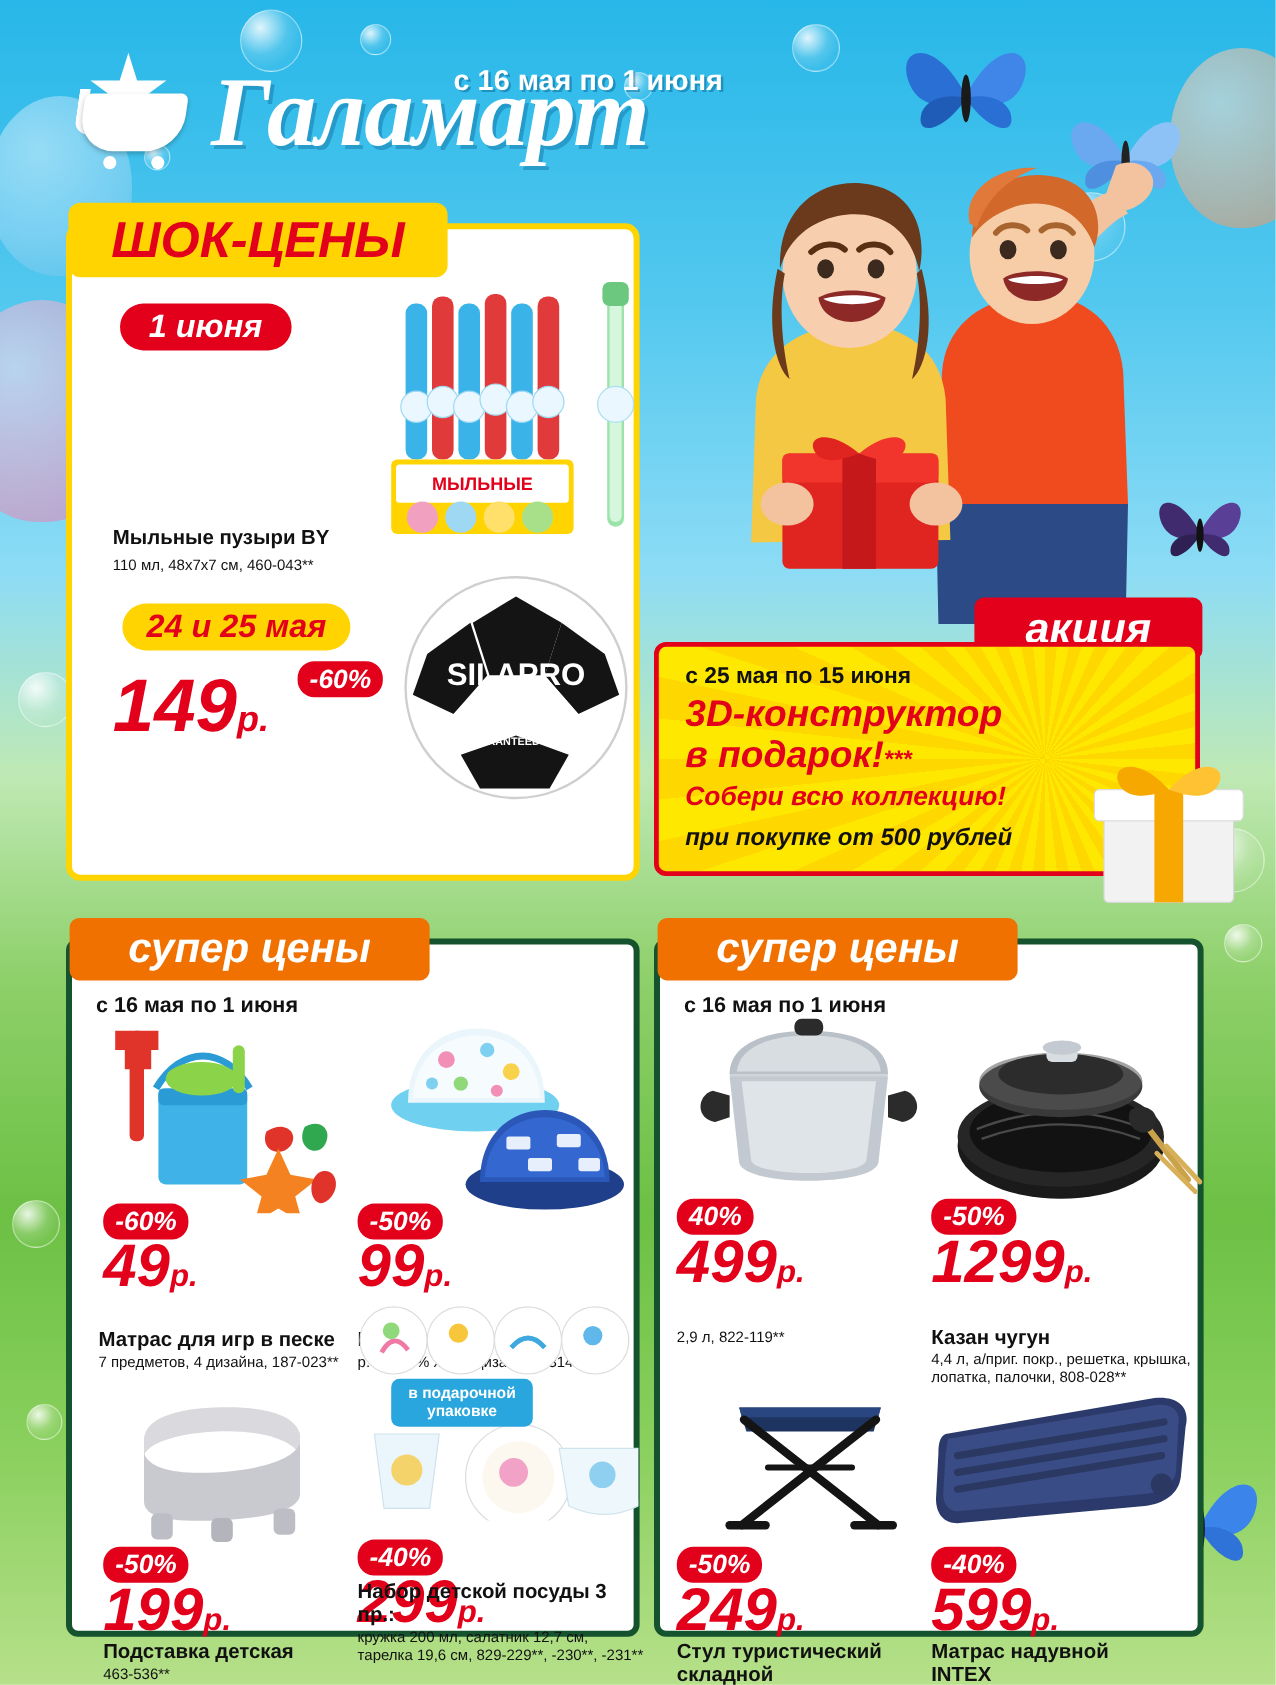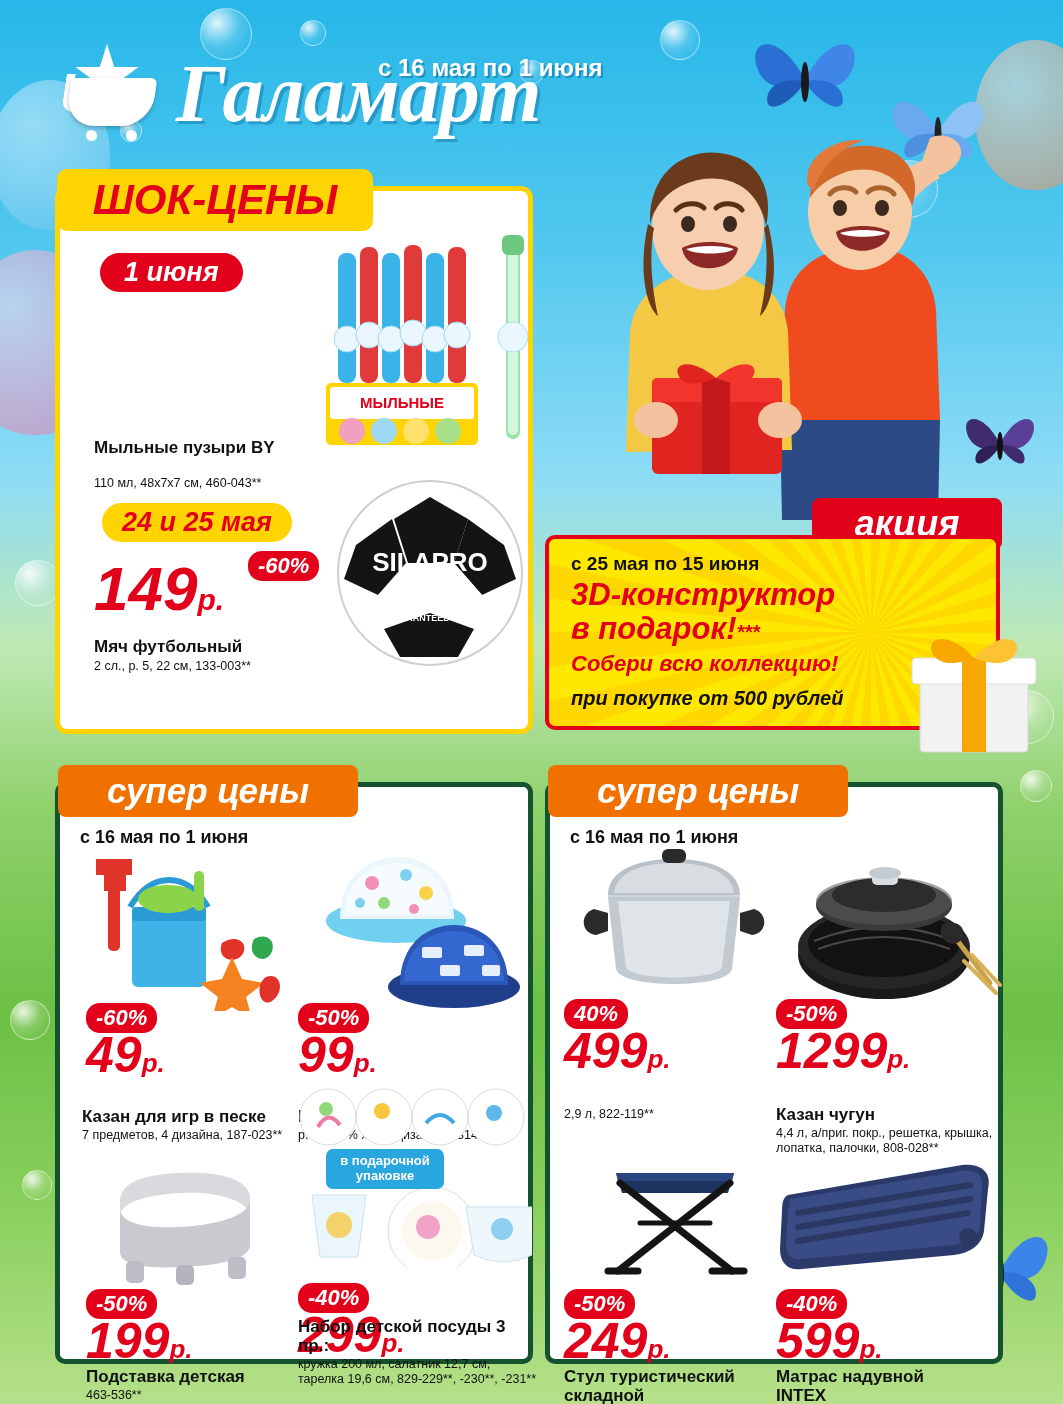--- a/index.html
+++ b/index.html
@@ -254,21 +254,21 @@
   <div class="shock-title">
     <span>ШОК-ЦЕНЫ</span>
   </div>
 
   <div style="position:absolute;left:0;top:52px;width:470px;height:250px;">
     <div style="position:absolute;left:40px;top:10px;">
       <div class="date-badge-red">1 июня</div>
     </div>
     <div style="position:absolute;left:34px;top:195px;width:230px;">
       <div class="prod-name">Мыльные пузыри BY</div>
-      <div class="prod-desc" style="margin-top:19px;">110 мл, 48х7х7 см, 460-043**</div>
+      <div class="prod-desc" style="margin-top:7px;">110 мл, 48х7х7 см, 460-043**</div>
     </div>
 
     <svg class="art" style="left:240px;top:-8px;" width="250" height="240" viewBox="0 0 250 240">
       <g>
         <rect x="38" y="18" width="18" height="130" rx="8" fill="#39b3e8"></rect>
         <rect x="60" y="12" width="18" height="136" rx="8" fill="#e03a3a"></rect>
         <rect x="82" y="18" width="18" height="130" rx="8" fill="#39b3e8"></rect>
         <rect x="104" y="10" width="18" height="138" rx="8" fill="#e03a3a"></rect>
         <rect x="126" y="18" width="18" height="130" rx="8" fill="#39b3e8"></rect>
         <rect x="148" y="12" width="18" height="136" rx="8" fill="#e03a3a"></rect>
@@ -295,24 +295,20 @@
   </div>
 
   <div style="position:absolute;left:0;top:298px;width:470px;height:230px;padding-left:44px;">
     <div style="position:absolute;left:42px;top:14px;">
       <div class="date-badge-yellow">24 и 25 мая</div>
     </div>
     <div class="price-mid" style="position:absolute;left:34px;top:72px;">
       <span>149</span><span class="rub">р.</span>
     </div>
     <div class="disc" style="position:absolute;left:188px;top:62px;">-60%</div>
-    <div style="position:absolute;left:34px;top:148px;width:250px;">
-      <div class="prod-name">Мяч футбольный</div>
-      <div class="prod-desc" style="margin-top:3px;">2 сл., р. 5, 22 см, 133-003**</div>
-    </div>
 
     <svg class="art" style="left:262px;top:-18px;" width="220" height="210" viewBox="0 0 220 210">
       <circle cx="108" cy="102" r="92" fill="#fff" stroke="#cfcfcf" stroke-width="2"></circle>
       <path d="M108 26 L146 48 L132 92 L86 92 L72 48Z" fill="#141414"></path>
       <path d="M34 74 L70 48 L84 92 L56 124 L22 108Z" fill="#141414"></path>
       <path d="M182 74 L146 48 L132 92 L160 124 L194 108Z" fill="#141414"></path>
       <path d="M62 160 L56 124 L86 92 L132 92 L160 124 L152 160 Z" fill="#fff"></path>
       <path d="M78 186 L62 158 L108 142 L152 158 L136 186Z" fill="#141414"></path>
       <text x="108" y="100" font-size="26" font-weight="bold" fill="#fff" text-anchor="middle" font-family="Liberation Sans">SILAPRO</text>
       <text x="96" y="150" font-size="9" font-weight="bold" fill="#fff" text-anchor="middle" font-family="Liberation Sans">GUARANTEED</text>
@@ -360,21 +356,21 @@
       <path d="M172 88 C186 80, 196 92, 188 104 C180 114, 164 104, 172 88Z" fill="#2fa84f"></path>
       <path d="M140 128 l10 -22 l10 22 l22 4 l-18 14 l6 22 l-20 -12 l-20 12 l6 -22 l-18 -14Z" fill="#f58220"></path>
       <path d="M184 126 C198 120, 204 140, 190 150 C178 158, 172 134, 184 126Z" fill="#e0342a"></path>
     </svg>
     <div class="disc" style="position:absolute;left:14px;top:152px;">-60%</div>
     <div class="price-mid" style="position:absolute;left:14px;top:182px;font-size:50px;">
       <span>49</span><span class="rub" style="font-size:26px;">р.</span>
     </div>
   </div>
   <div style="position:absolute;left:22px;top:320px;width:218px;">
-    <div class="prod-name">Казан для игр в песке</div>
+    <div class="prod-name">Матрас для игр в песке</div>
     <div class="prod-desc" style="margin-top:2px;">7 предметов, 4 дизайна, 187-023**</div>
   </div>
 
   <div style="position:absolute;left:228px;top:64px;width:240px;height:240px;">
     <svg class="art" style="left:26px;top:-2px;" width="215" height="170" viewBox="0 0 215 170">
       <g>
         <ellipse cx="82" cy="72" rx="70" ry="22" fill="#6fd0ef"></ellipse>
         <path d="M26 70 C26 26, 56 8, 84 8 C112 8, 140 26, 140 70 Z" fill="#eaf6fb"></path>
         <path d="M30 66 C32 30, 58 14, 84 14 C110 14, 134 30, 136 66Z" fill="#f6fbfe"></path>
         <circle cx="58" cy="34" r="7" fill="#f28fb6"></circle>

